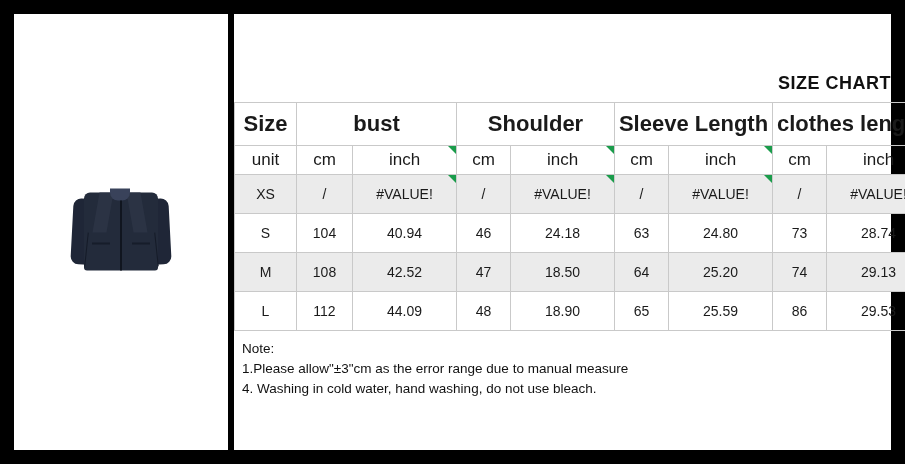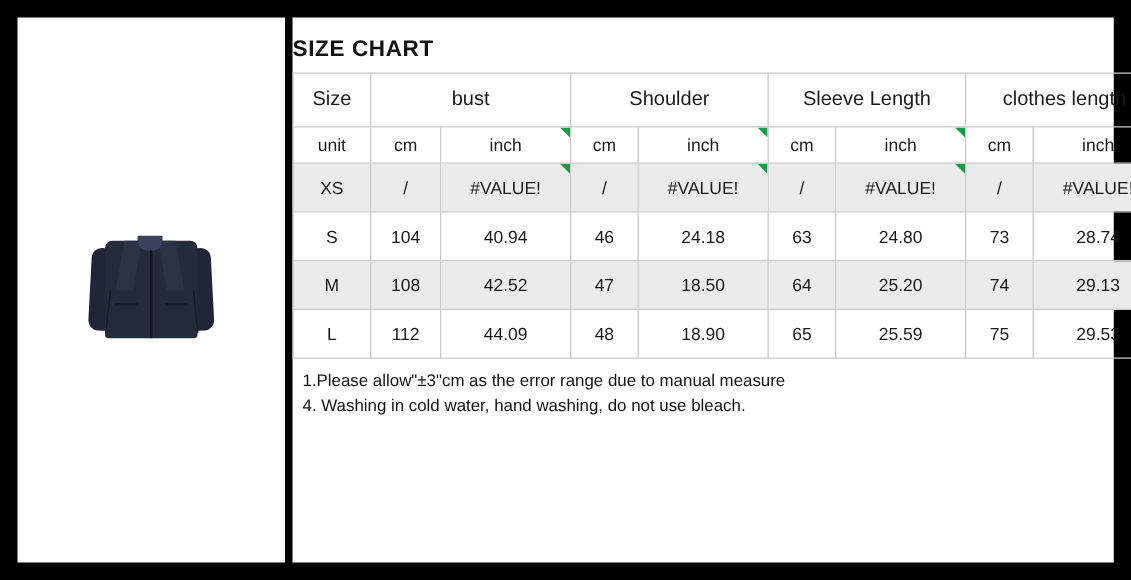--- a/index.html
+++ b/index.html
@@ -144,23 +144,24 @@
     top: 14px;
     width: 657px;
     height: 436px;
     background: #ffffff;
   }
 
   .chart-title {
     font-size: 18px;
     font-weight: bold;
     color: #111;
-    text-align: left;
+    text-align: right;
     padding: 15px 0 8px 0;
     letter-spacing: 0.5px;
+    margin-top: 44px;
   }
 
   table.size-table {
     border-collapse: collapse;
     width: 100%;
     table-layout: fixed;
   }
   table.size-table td {
     border: 1px solid #c9c9c9;
     text-align: center;
@@ -176,26 +177,26 @@
   col.c1 { width: 56px; }
   col.c2 { width: 104px; }
   col.c3 { width: 54px; }
   col.c4 { width: 104px; }
   col.c5 { width: 54px; }
   col.c6 { width: 104px; }
   col.c7 { width: 54px; }
   col.c8 { width: 104px; }
 
   tr.head-row td {
-    font-size: 16px;
-    font-weight: normal;
+    font-size: 22px;
+    font-weight: bold;
     height: 42px;
   }
   tr.unit-row td {
-    font-size: 14px;
+    font-size: 17px;
     height: 28px;
   }
   tr.data-row td {
     font-size: 14px;
   }
   tr.shade td {
     background: #ebebeb;
   }
   td.err {
     font-size: 14px;
@@ -317,25 +318,26 @@
         </tr>
 
         <tr class="data-row">
           <td>L</td>
           <td>112</td>
           <td>44.09</td>
           <td>48</td>
           <td>18.90</td>
           <td>65</td>
           <td>25.59</td>
-          <td>75</td>
+          <td>86</td>
           <td>29.53</td>
         </tr>
       </tbody>
     </table>
 
     <div class="note">
+      <div class="line">Note:</div>
       <div class="line">1.Please allow"±3"cm as the error range due to manual measure</div>
       <div class="line">4. Washing in cold water, hand washing, do not use bleach.</div>
     </div>
 
   </div>
 </div>
 
 </body></html>

